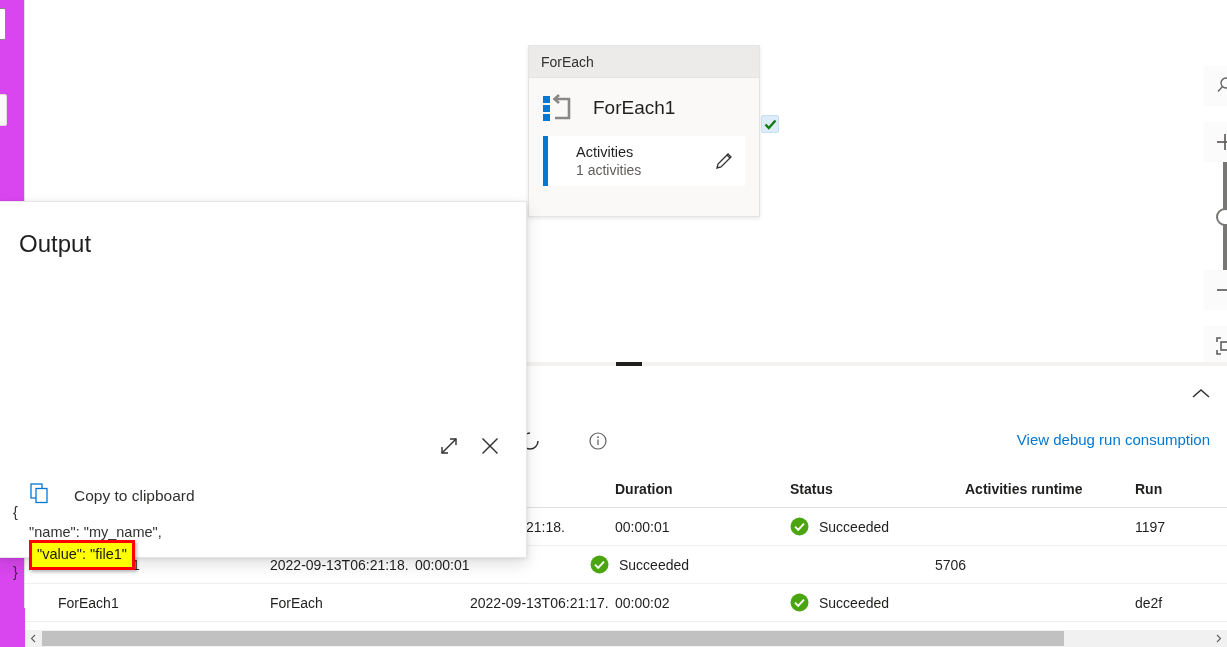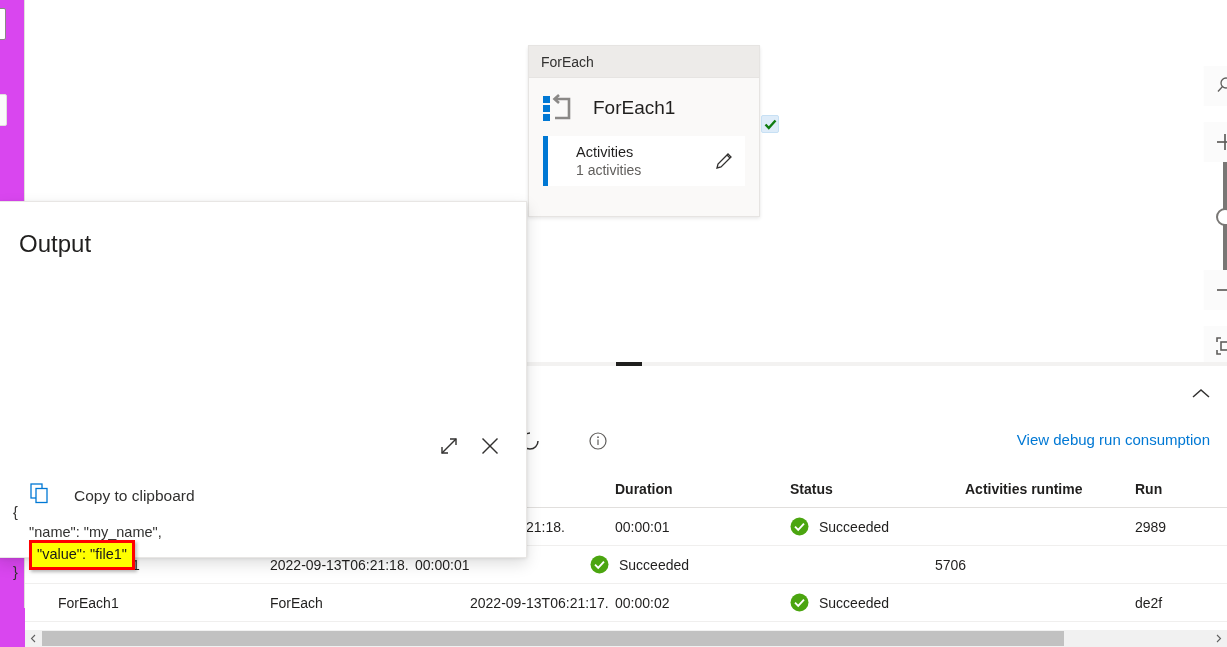--- a/index.html
+++ b/index.html
@@ -302,21 +302,21 @@
         <span class="c-start">9-13T06:21:18.</span>
         <span class="c-dur">00:00:01</span>
         <span class="c-status">
           <svg width="19" height="19" viewBox="0 0 19 19">
             <circle cx="9.5" cy="9.5" r="9" fill="#4ba510"></circle>
             <path d="M5 9.6 L8.2 12.8 L14 6.6" fill="none" stroke="#ffffff" stroke-width="1.9"></path>
           </svg>
           <span class="status-text">Succeeded</span>
         </span>
         <span class="c-rt"></span>
-        <span class="c-run">2989</span>
+        <span class="c-run">1197</span>
       </div>
 
       <div class="run-row data">
         <span class="c-name">Set variable1</span>
         <span class="c-start">2022-09-13T06:21:18.</span>
         <span class="c-dur">00:00:01</span>
         <span class="c-status">
           <svg width="19" height="19" viewBox="0 0 19 19">
             <circle cx="9.5" cy="9.5" r="9" fill="#4ba510"></circle>
             <path d="M5 9.6 L8.2 12.8 L14 6.6" fill="none" stroke="#ffffff" stroke-width="1.9"></path>

